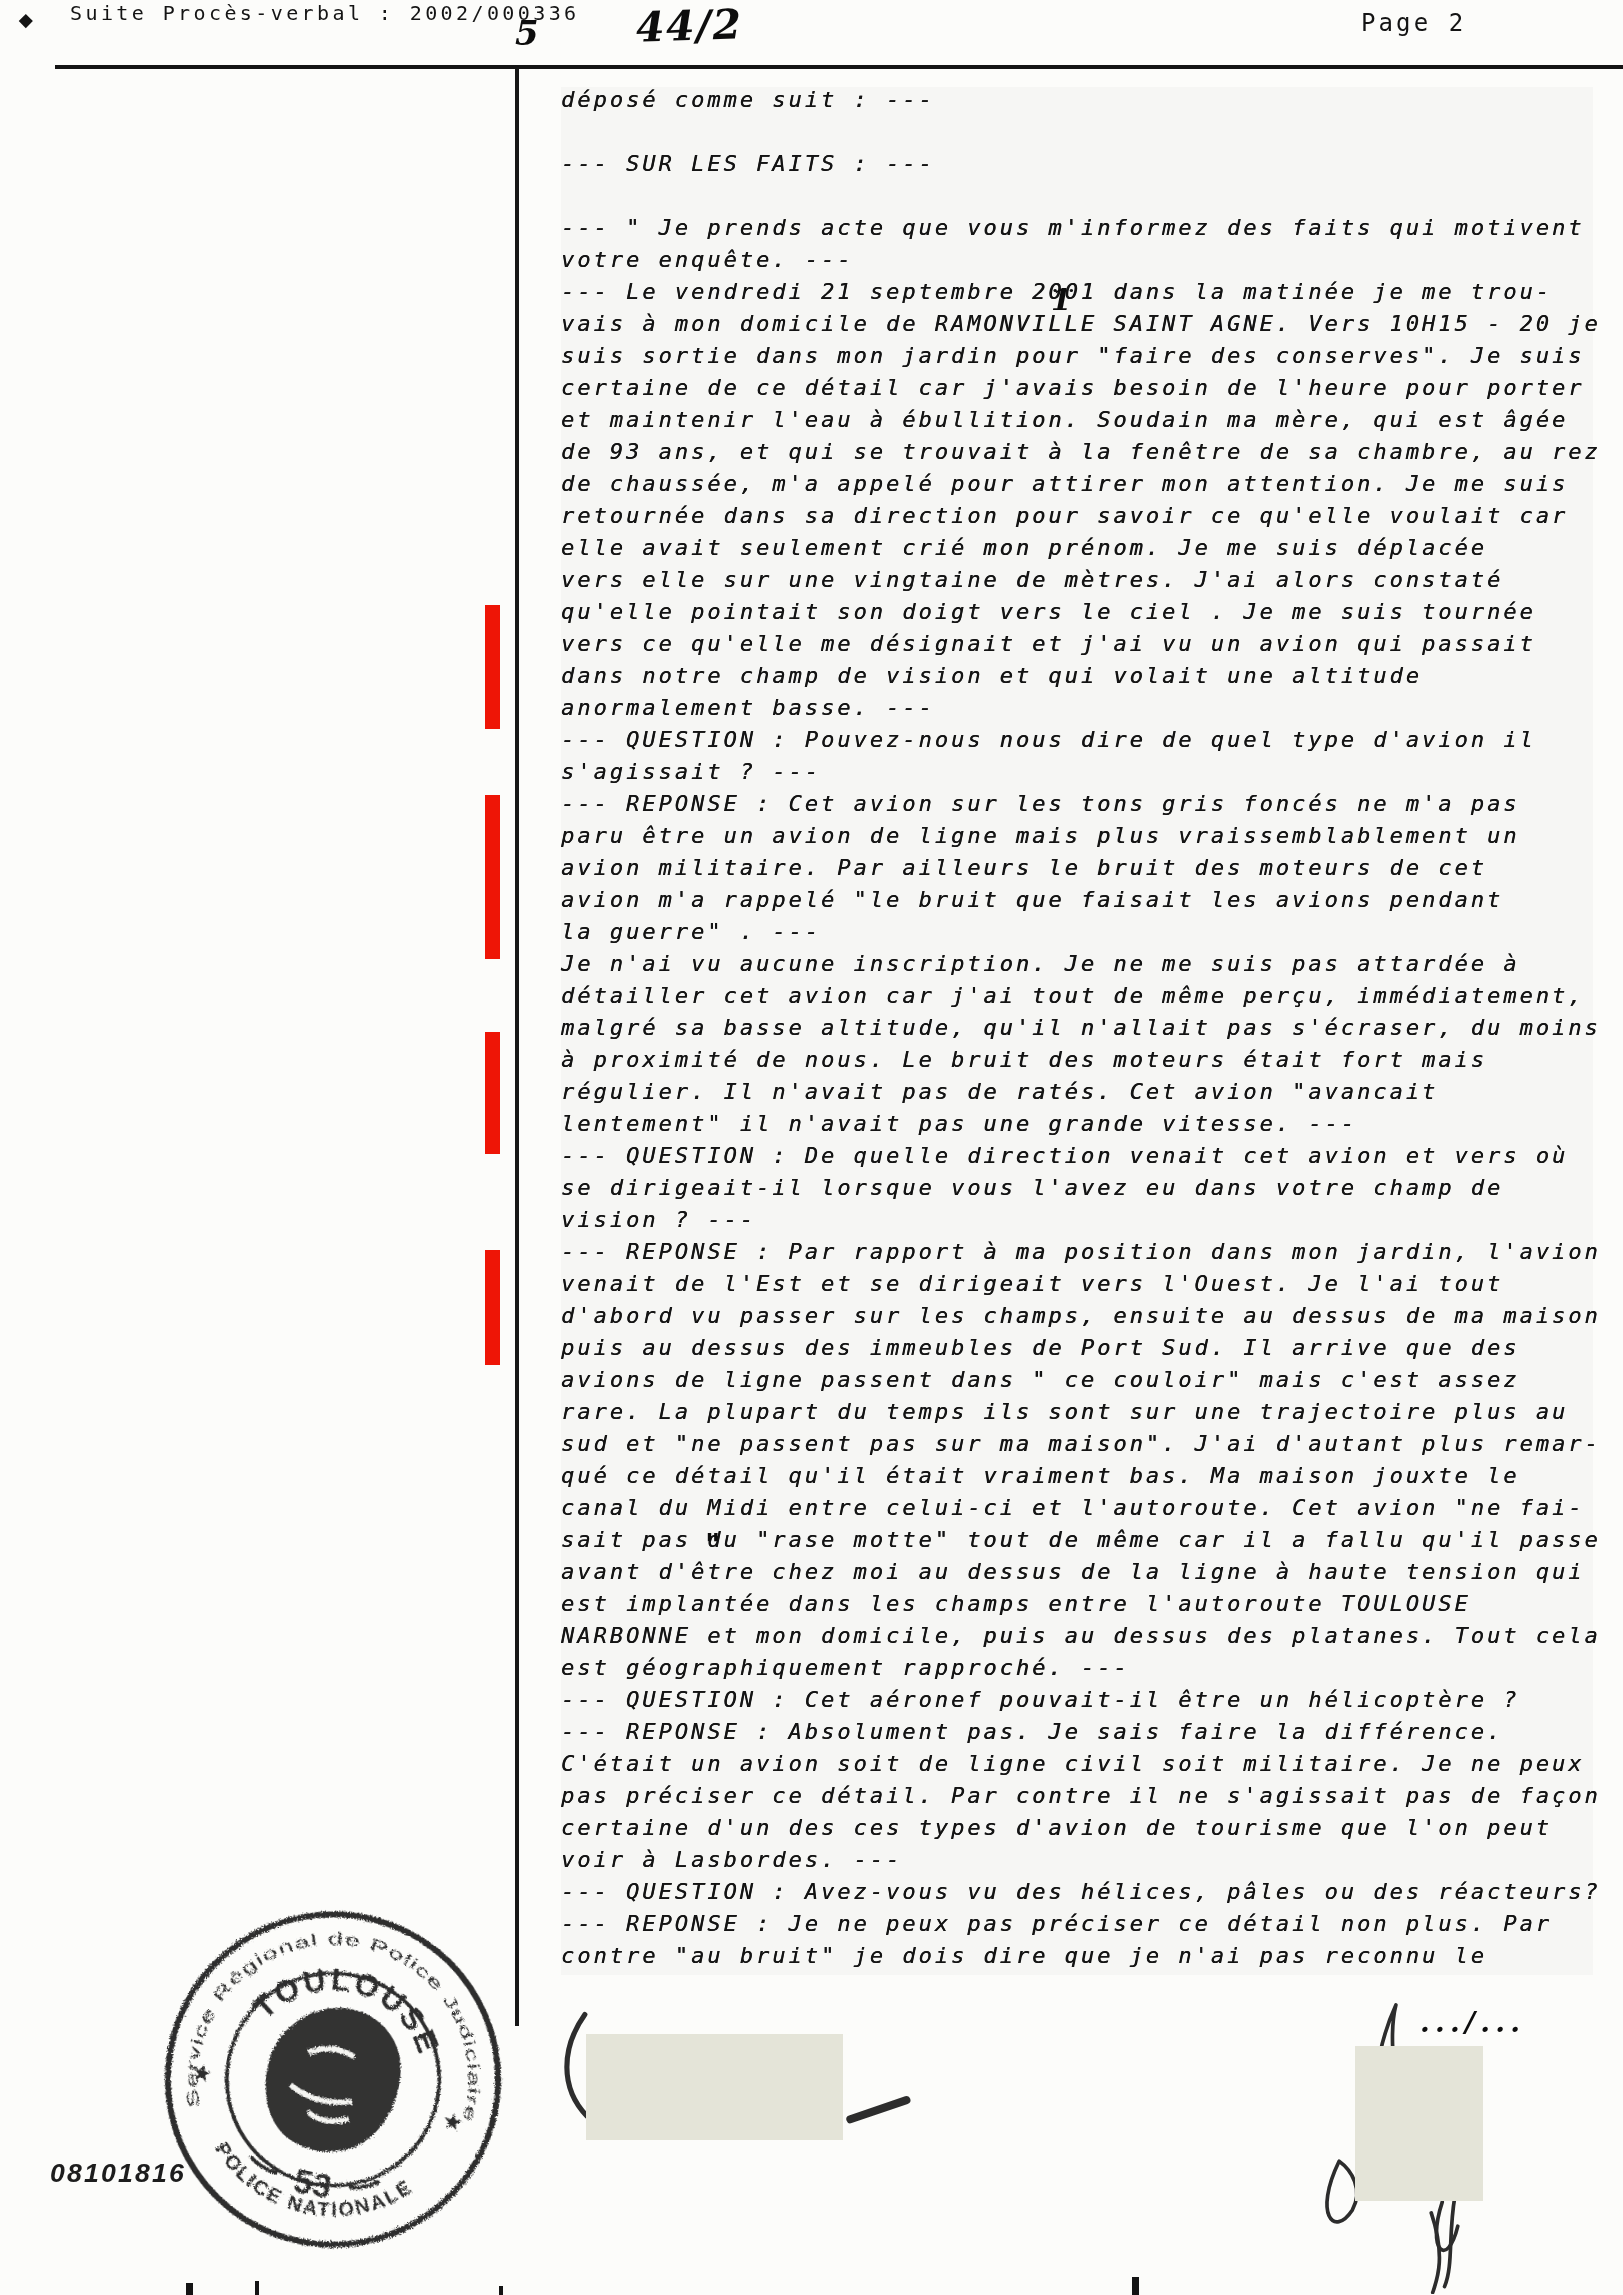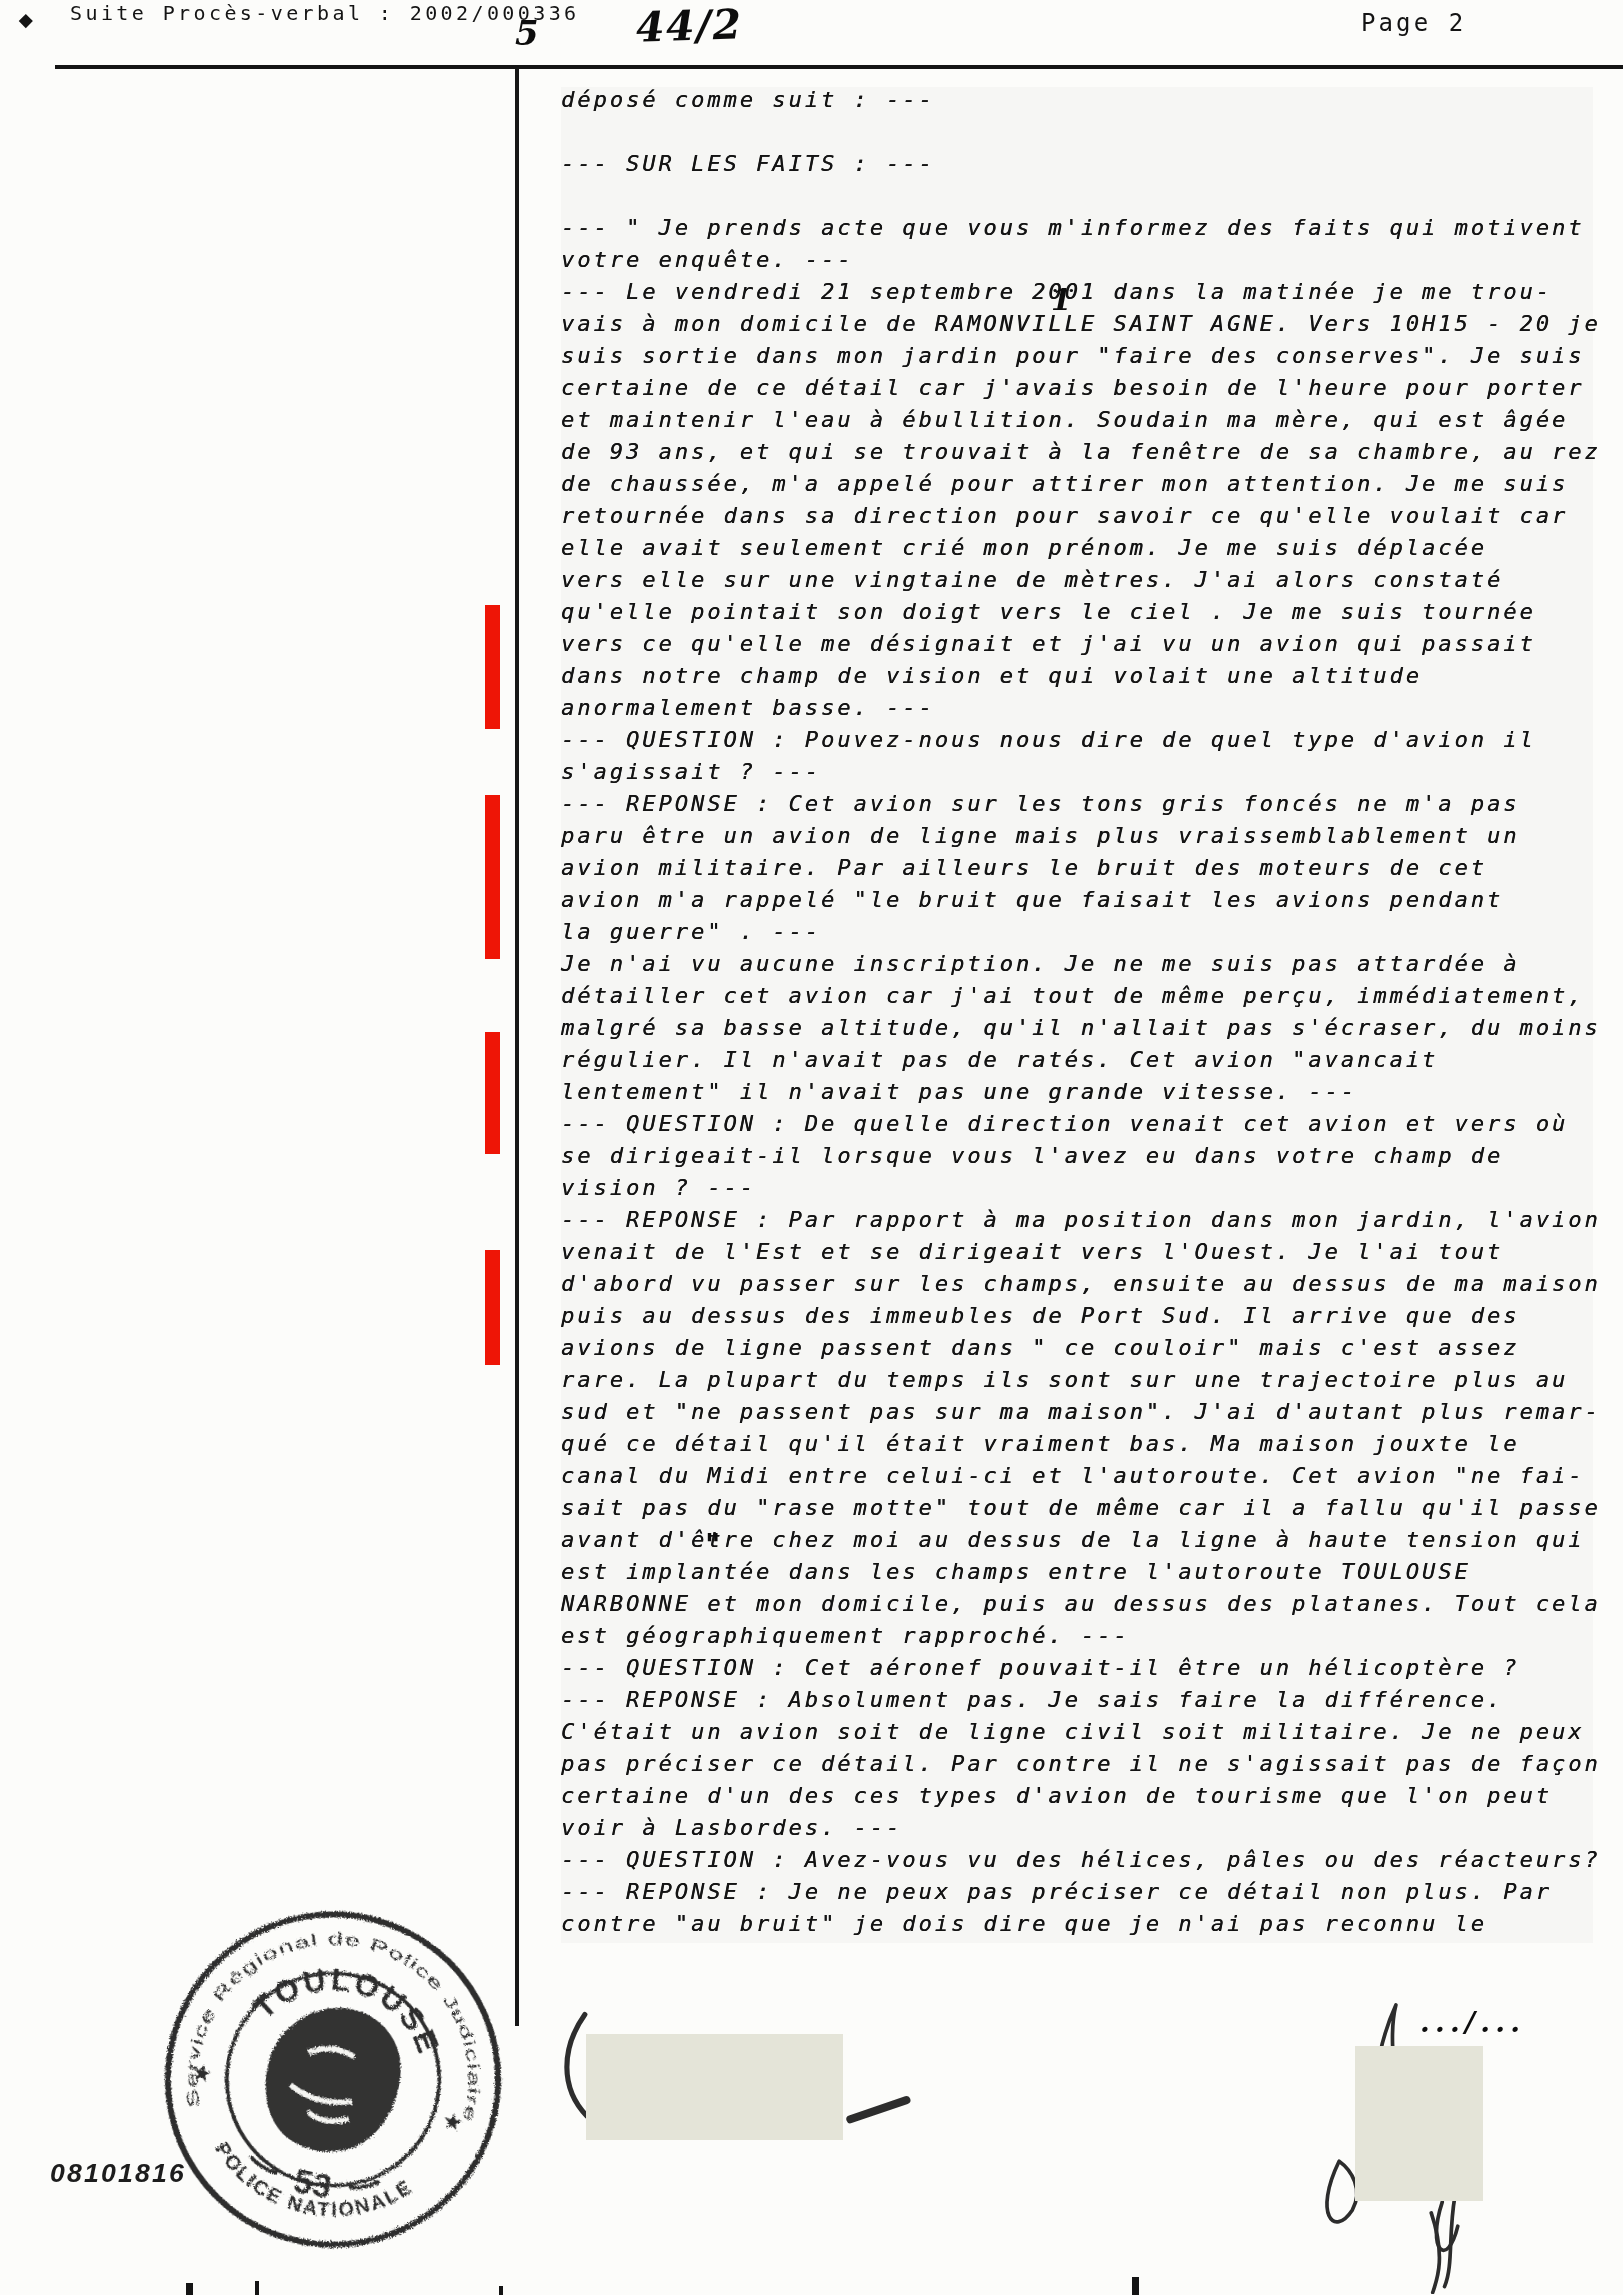--- a/index.html
+++ b/index.html
@@ -145,20 +145,21 @@
       <div class="line">avion m'a rappelé "le bruit que faisait les avions pendant</div>
 
       <div class="line">la guerre" . ---</div>
 
       <div class="line">Je n'ai vu aucune inscription. Je ne me suis pas attardée à</div>
 
       <div class="line">détailler cet avion car j'ai tout de même perçu, immédiatement,</div>
 
       <div class="line">malgré sa basse altitude, qu'il n'allait pas s'écraser, du moins</div>
 
+      <div class="line">à proximité de nous. Le bruit des moteurs était fort mais</div>
 
       <div class="line">régulier. Il n'avait pas de ratés. Cet avion "avancait</div>
 
       <div class="line">lentement" il n'avait pas une grande vitesse. ---</div>
 
       <div class="line">--- QUESTION : De quelle direction venait cet avion et vers où</div>
 
       <div class="line">se dirigeait-il lorsque vous l'avez eu dans votre champ de</div>
 
       <div class="line">vision ? ---</div>

